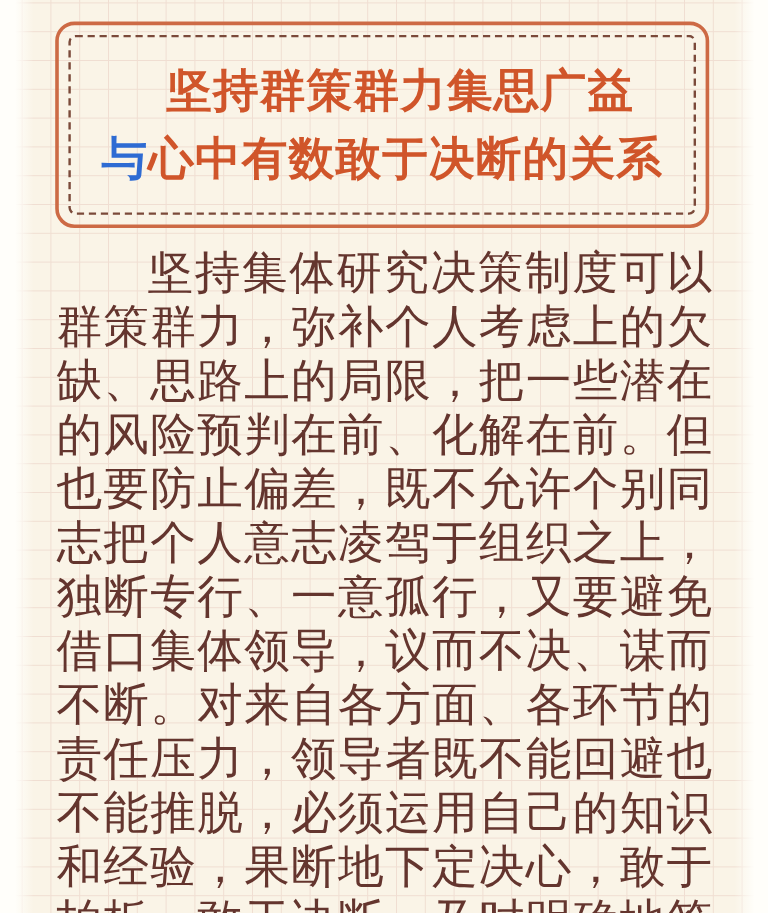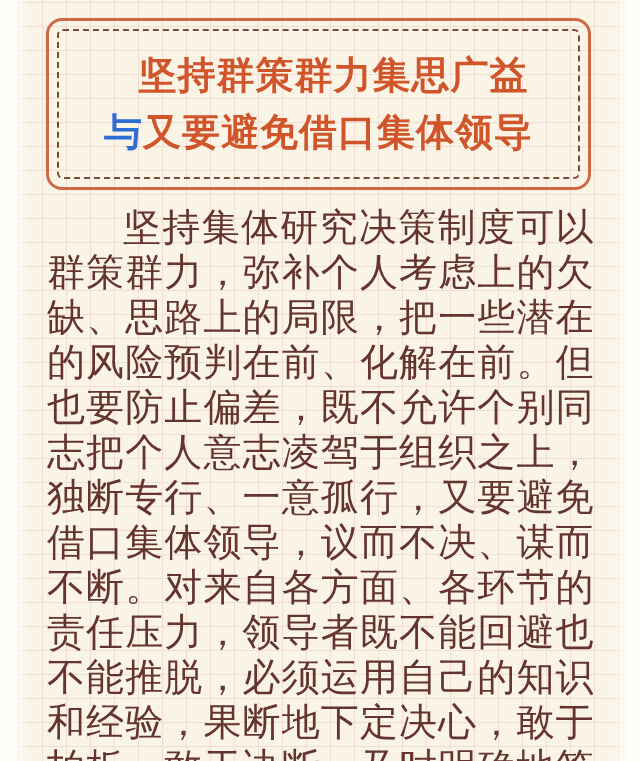--- a/index.html
+++ b/index.html
@@ -85,19 +85,19 @@
 <body>
 
 <div class="page">
 
   <div class="edge-fade left"></div>
   <div class="edge-fade right"></div>
 
   <div class="title-box">
     <div class="title-box-inner">
       <div class="title-line first">坚持群策群力集思广益</div>
-      <div class="title-line"><span class="title-highlight">与</span><span>又要避免借口集体领导</span></div>
+      <div class="title-line"><span class="title-highlight">与</span><span>心中有数敢于决断的关系</span></div>
     </div>
   </div>
 
   <div class="body-text">坚持集体研究决策制度可以群策群力，弥补个人考虑上的欠缺、思路上的局限，把一些潜在的风险预判在前、化解在前。但也要防止偏差，既不允许个别同志把个人意志凌驾于组织之上，独断专行、一意孤行，又要避免借口集体领导，议而不决、谋而不断。对来自各方面、各环节的责任压力，领导者既不能回避也不能推脱，必须运用自己的知识和经验，果断地下定决心，敢于拍板、敢于决断，及时明确地答复处理。</div>
 
 </div>
 
 </body></html>

